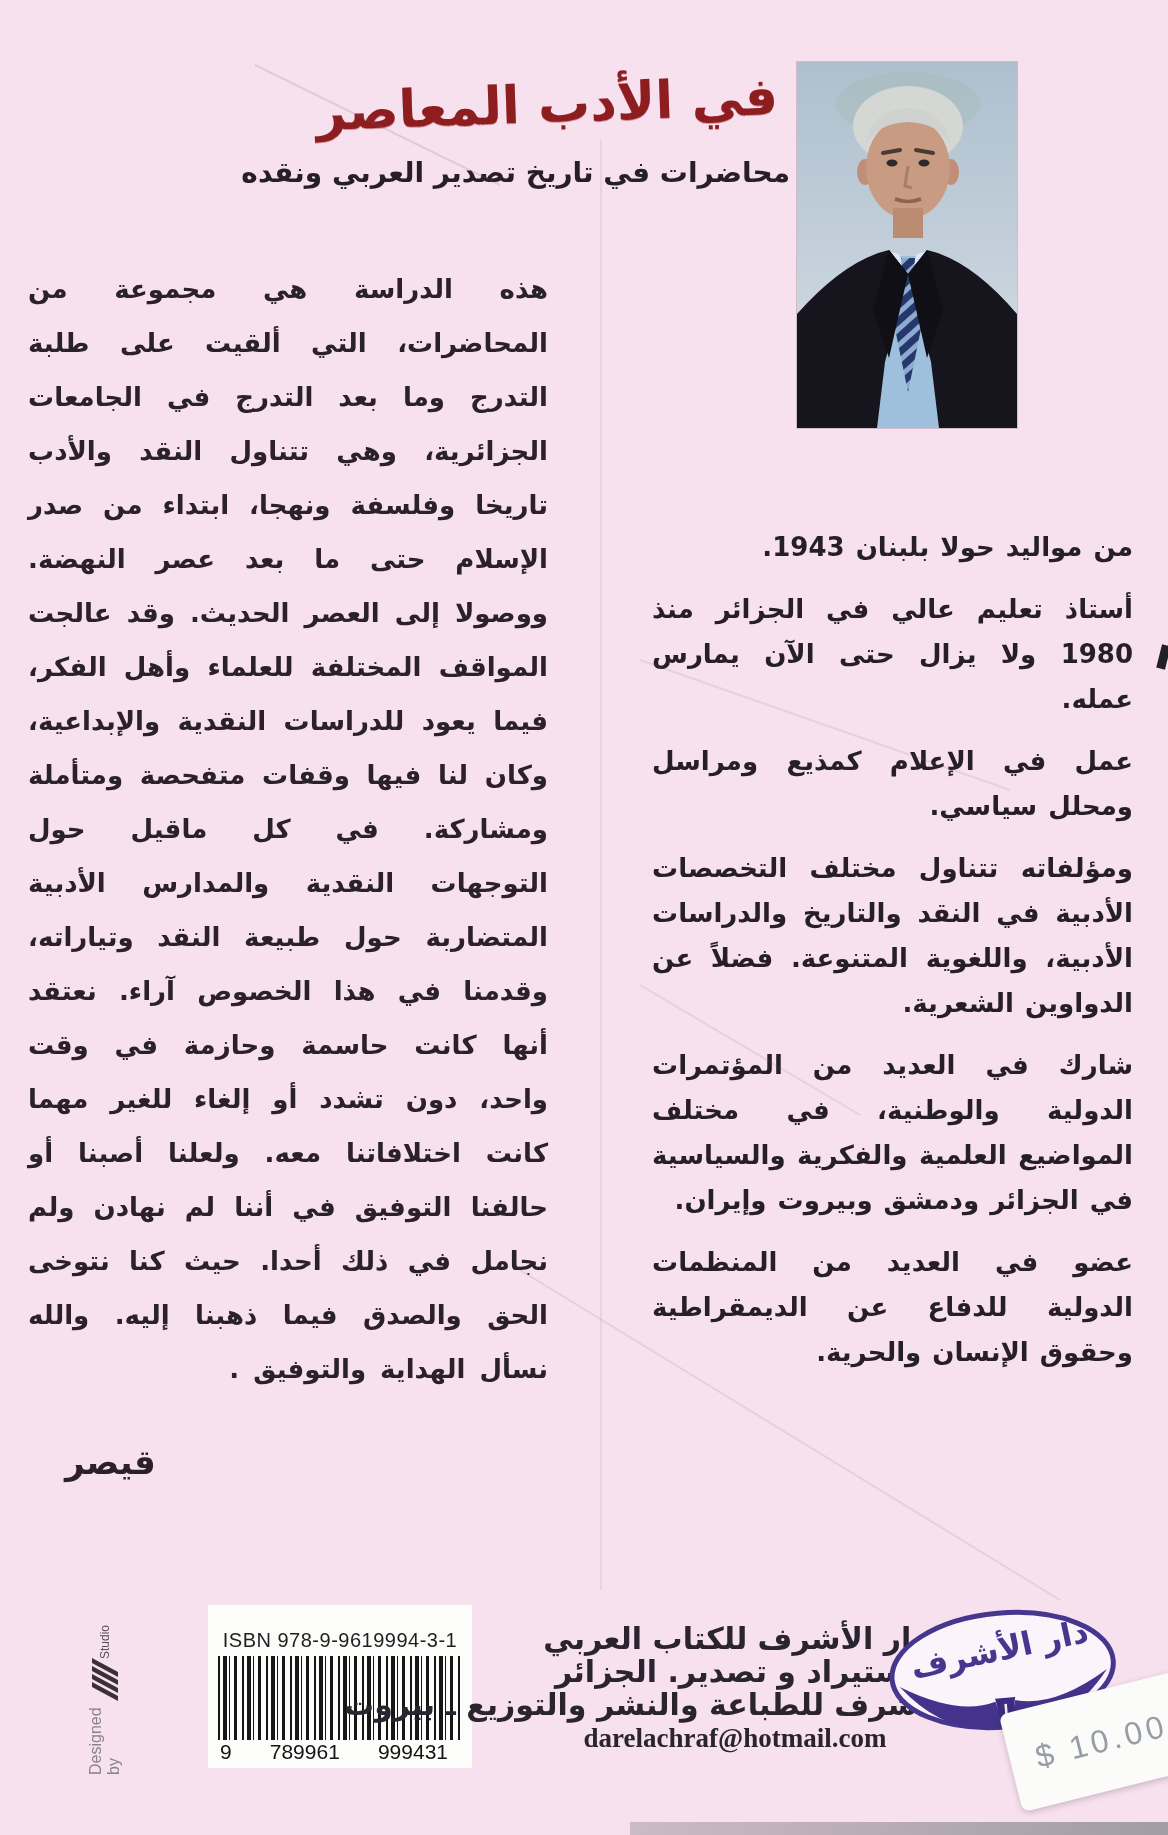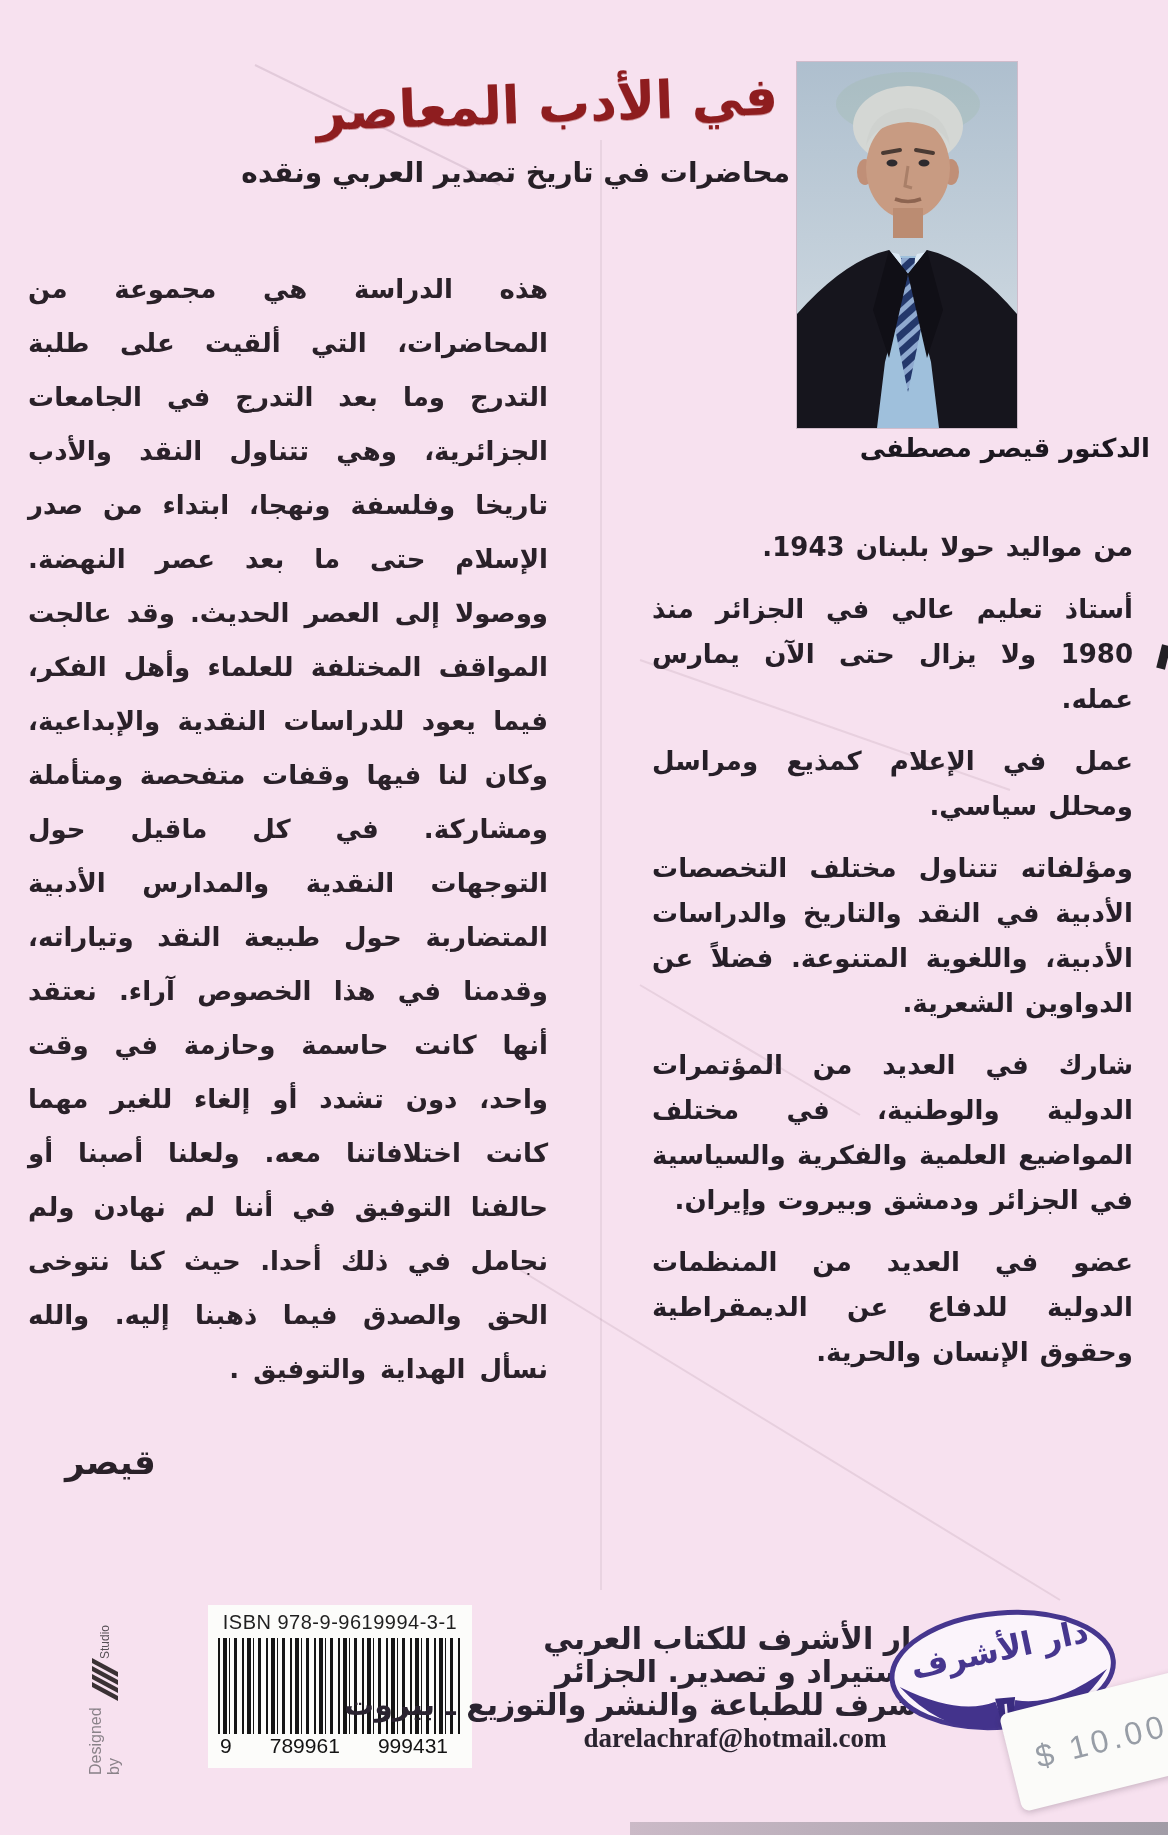--- a/index.html
+++ b/index.html
@@ -55,21 +55,21 @@
   .designed .rot{
     width:150px; height:150px; display:flex; align-items:center; justify-content:center;
     gap:6px; transform:rotate(-90deg);
   }
   .designed .db-label{font-size:16px; color:#8a8289; font-family:"Liberation Sans",sans-serif;}
   .designed .studio-label{font-size:12px; color:#565055; font-family:"Liberation Sans",sans-serif;}
   .slashes{display:flex; gap:3px;}
   .slashes i{display:block; width:5px; height:26px; background:#3a3134; transform:skewX(-28deg);}
   .barcode-box{
     position:absolute; left:208px; top:1605px; width:264px; height:163px;
-    background:#fcfcfa; padding:6px 10px 4px; box-sizing:border-box;
+    background:#fcfcfa; padding:24px 10px 4px; box-sizing:border-box;
     display:flex; flex-direction:column;
   }
   .isbn-label{
     font-family:"Liberation Sans",sans-serif; font-size:20px; color:#1f1f1f;
     text-align:center; letter-spacing:.5px; white-space:nowrap;
   }
   .bars{
     margin-top:4px; height:96px;
     background:repeating-linear-gradient(90deg,
       #161616 0 2px, transparent 2px 5px,
@@ -149,21 +149,20 @@
     <path d="M60,366 L60,236 Q82,202 94,194 L128,194 Q140,202 162,236 L162,366 Z" fill="#9fc0dc"></path>
     <polygon points="92,190 111,212 102,192" fill="#dce9f4"></polygon>
     <polygon points="130,190 111,212 120,192" fill="#dce9f4"></polygon>
     <polygon points="104,196 118,196 117,212 105,212" fill="url(#tp)"></polygon>
     <polygon points="105,210 117,210 125,262 111,330 97,262" fill="url(#tp)"></polygon>
     <path d="M0,366 L0,252 Q48,198 92,188 L111,212 L88,300 L80,366 Z" fill="#16151d"></path>
     <path d="M220,366 L220,252 Q174,198 130,188 L111,212 L134,300 L142,366 Z" fill="#16151d"></path>
     <path d="M92,188 L111,212 L92,296 L76,248 Z" fill="#100f16"></path>
     <path d="M130,188 L111,212 L130,296 L146,248 Z" fill="#100f16"></path>
   </svg>
-  <div class="author-name">الدكتور قيصر مصطفى</div>
 
   <div class="description" dir="rtl">هذه الدراسة هي مجموعة من المحاضرات، التي ألقيت على طلبة التدرج وما بعد التدرج في الجامعات الجزائرية، وهي تتناول النقد والأدب تاريخا وفلسفة ونهجا،  ابتداء من صدر الإسلام حتى ما بعد عصر النهضة. ووصولا إلى العصر الحديث. وقد عالجت المواقف المختلفة للعلماء وأهل الفكر، فيما يعود للدراسات النقدية والإبداعية، وكان لنا فيها وقفات متفحصة ومتأملة  ومشاركة. في كل ماقيل حول التوجهات النقدية والمدارس الأدبية المتضاربة حول طبيعة النقد وتياراته، وقدمنا في هذا الخصوص آراء. نعتقد أنها كانت حاسمة وحازمة في وقت واحد، دون تشدد أو إلغاء للغير مهما كانت اختلافاتنا معه. ولعلنا أصبنا أو حالفنا التوفيق في أننا لم نهادن ولم نجامل في ذلك أحدا. حيث كنا نتوخى الحق والصدق فيما ذهبنا إليه. والله نسأل الهداية والتوفيق .</div>
   <div class="signature">قيصر</div>
 
   <div class="biography" dir="rtl">
     <p>من مواليد حولا بلبنان 1943.</p>
     <p>أستاذ تعليم عالي في الجزائر منذ 1980 ولا يزال حتى الآن يمارس عمله.</p>
     <p>عمل في الإعلام كمذيع ومراسل ومحلل سياسي.</p>
     <p>ومؤلفاته تتناول مختلف التخصصات الأدبية في النقد والتاريخ والدراسات الأدبية، واللغوية المتنوعة. فضلاً عن الدواوين الشعرية.</p>
     <p>شارك في العديد من المؤتمرات الدولية والوطنية، في مختلف المواضيع العلمية والفكرية والسياسية في الجزائر ودمشق وبيروت وإيران.</p>

